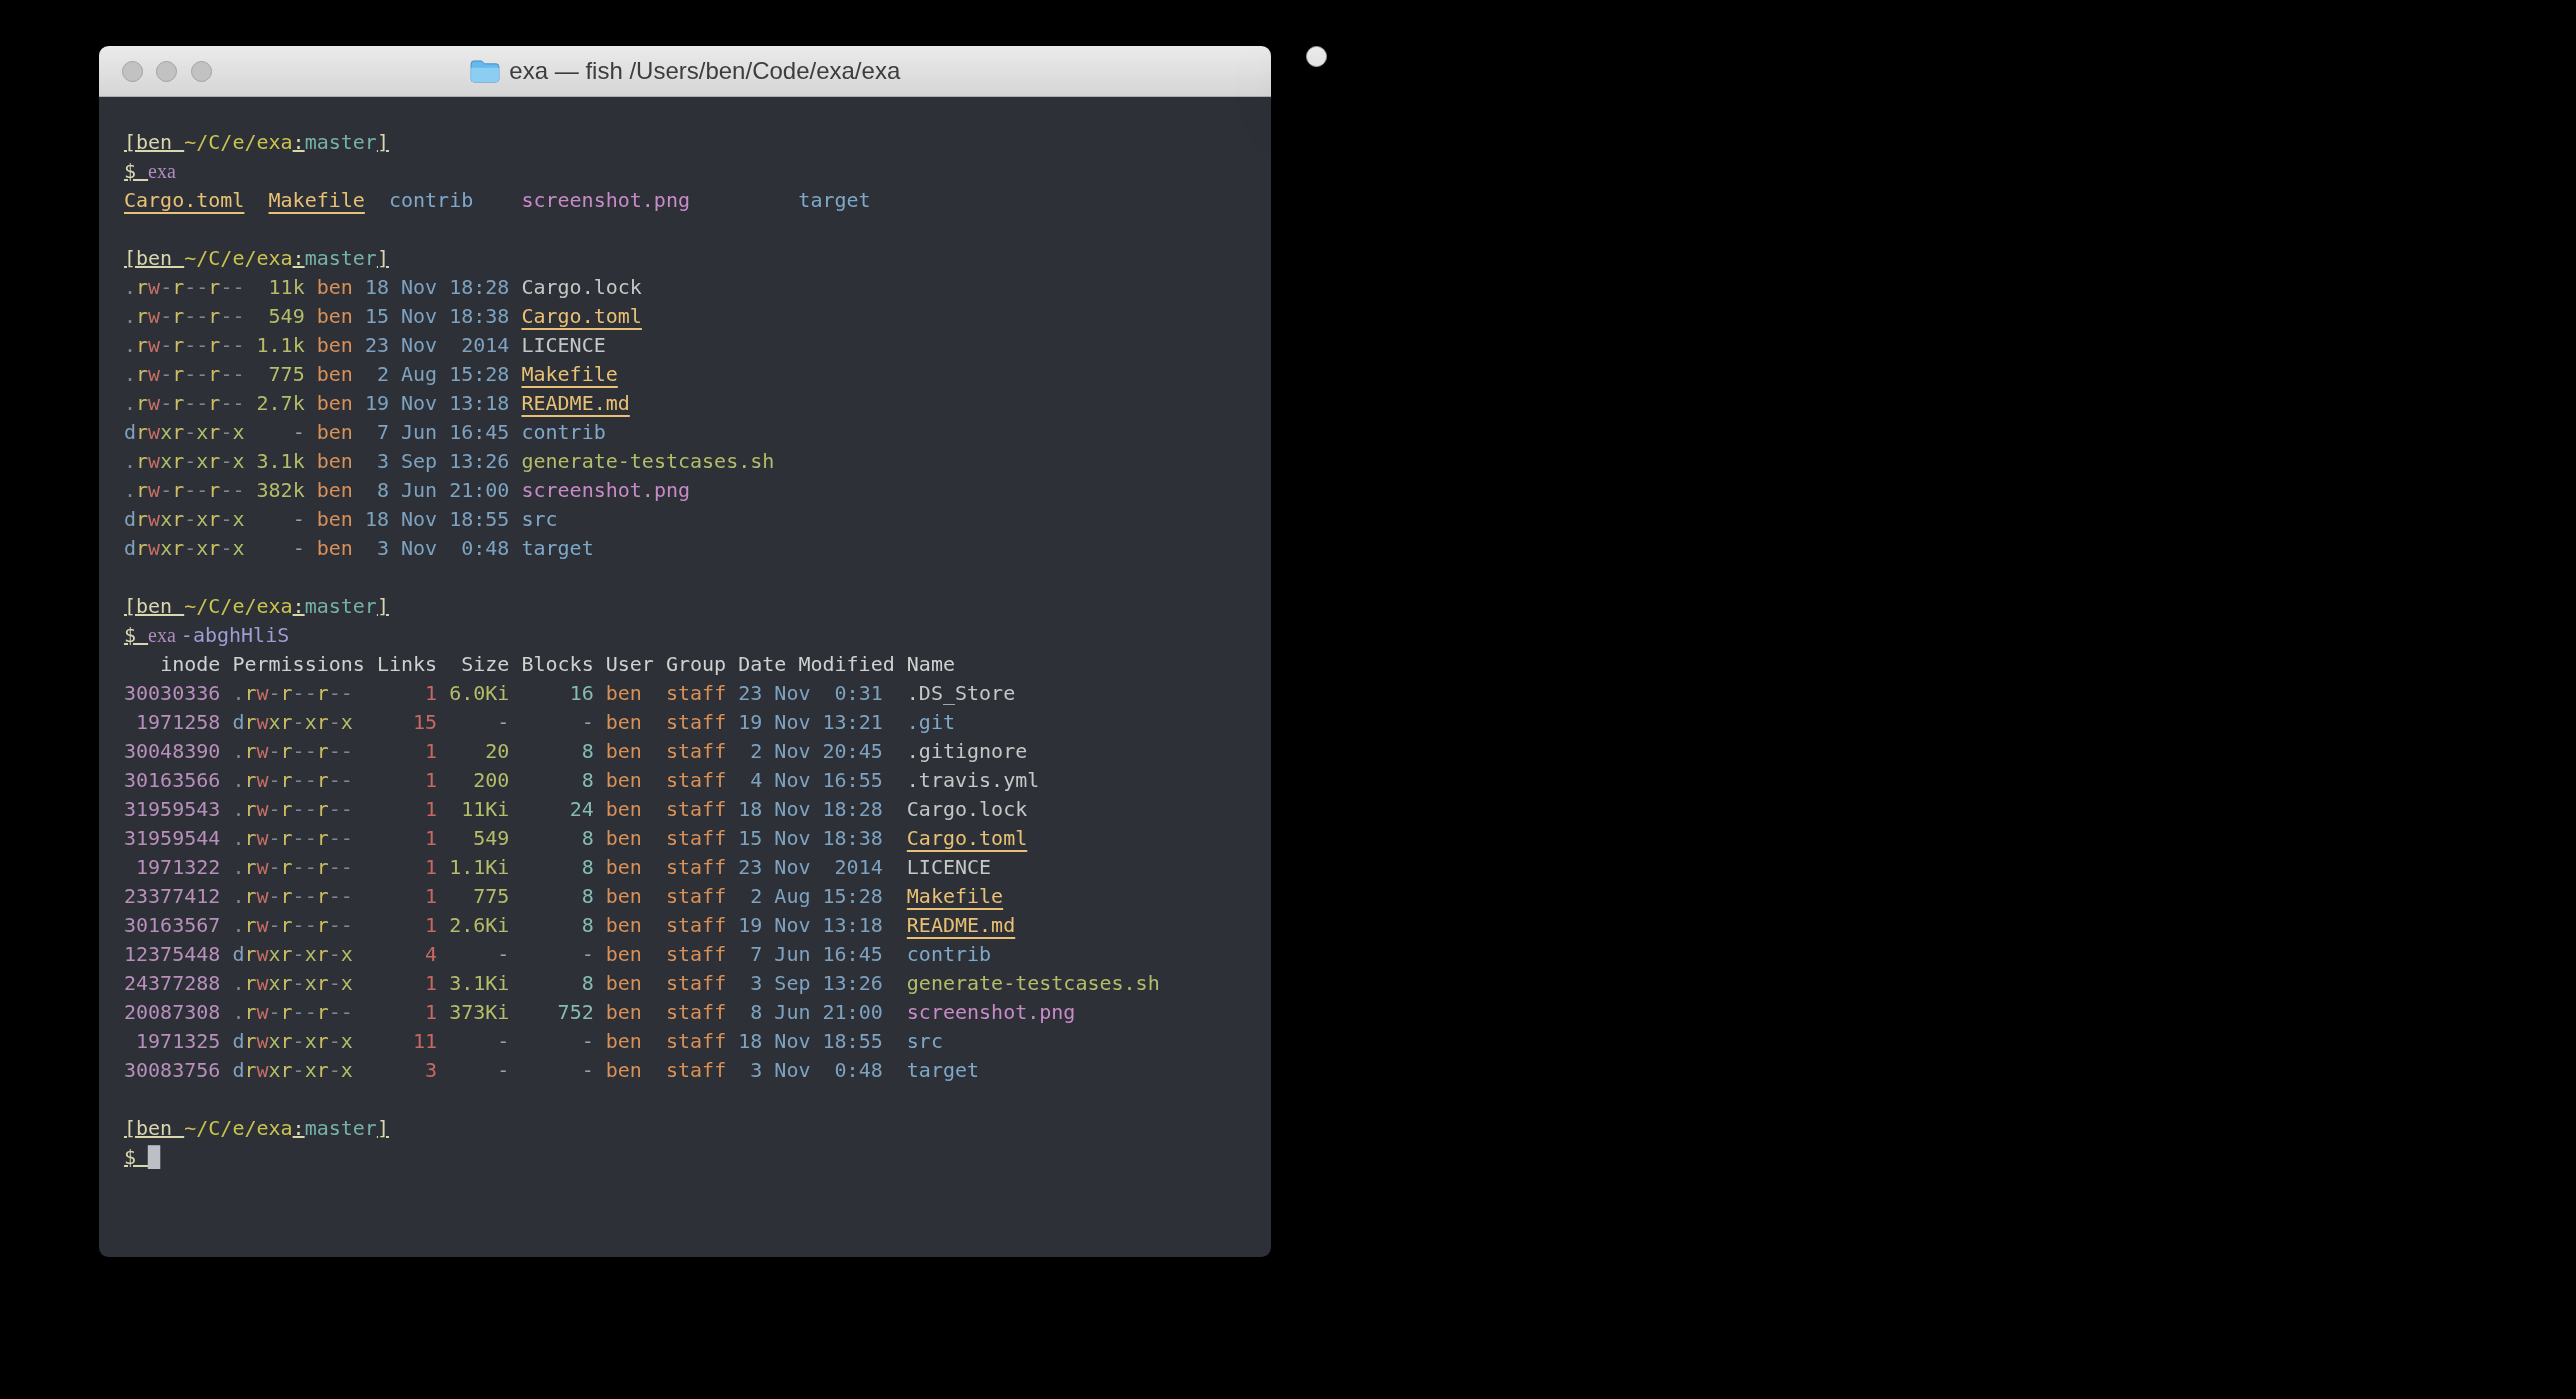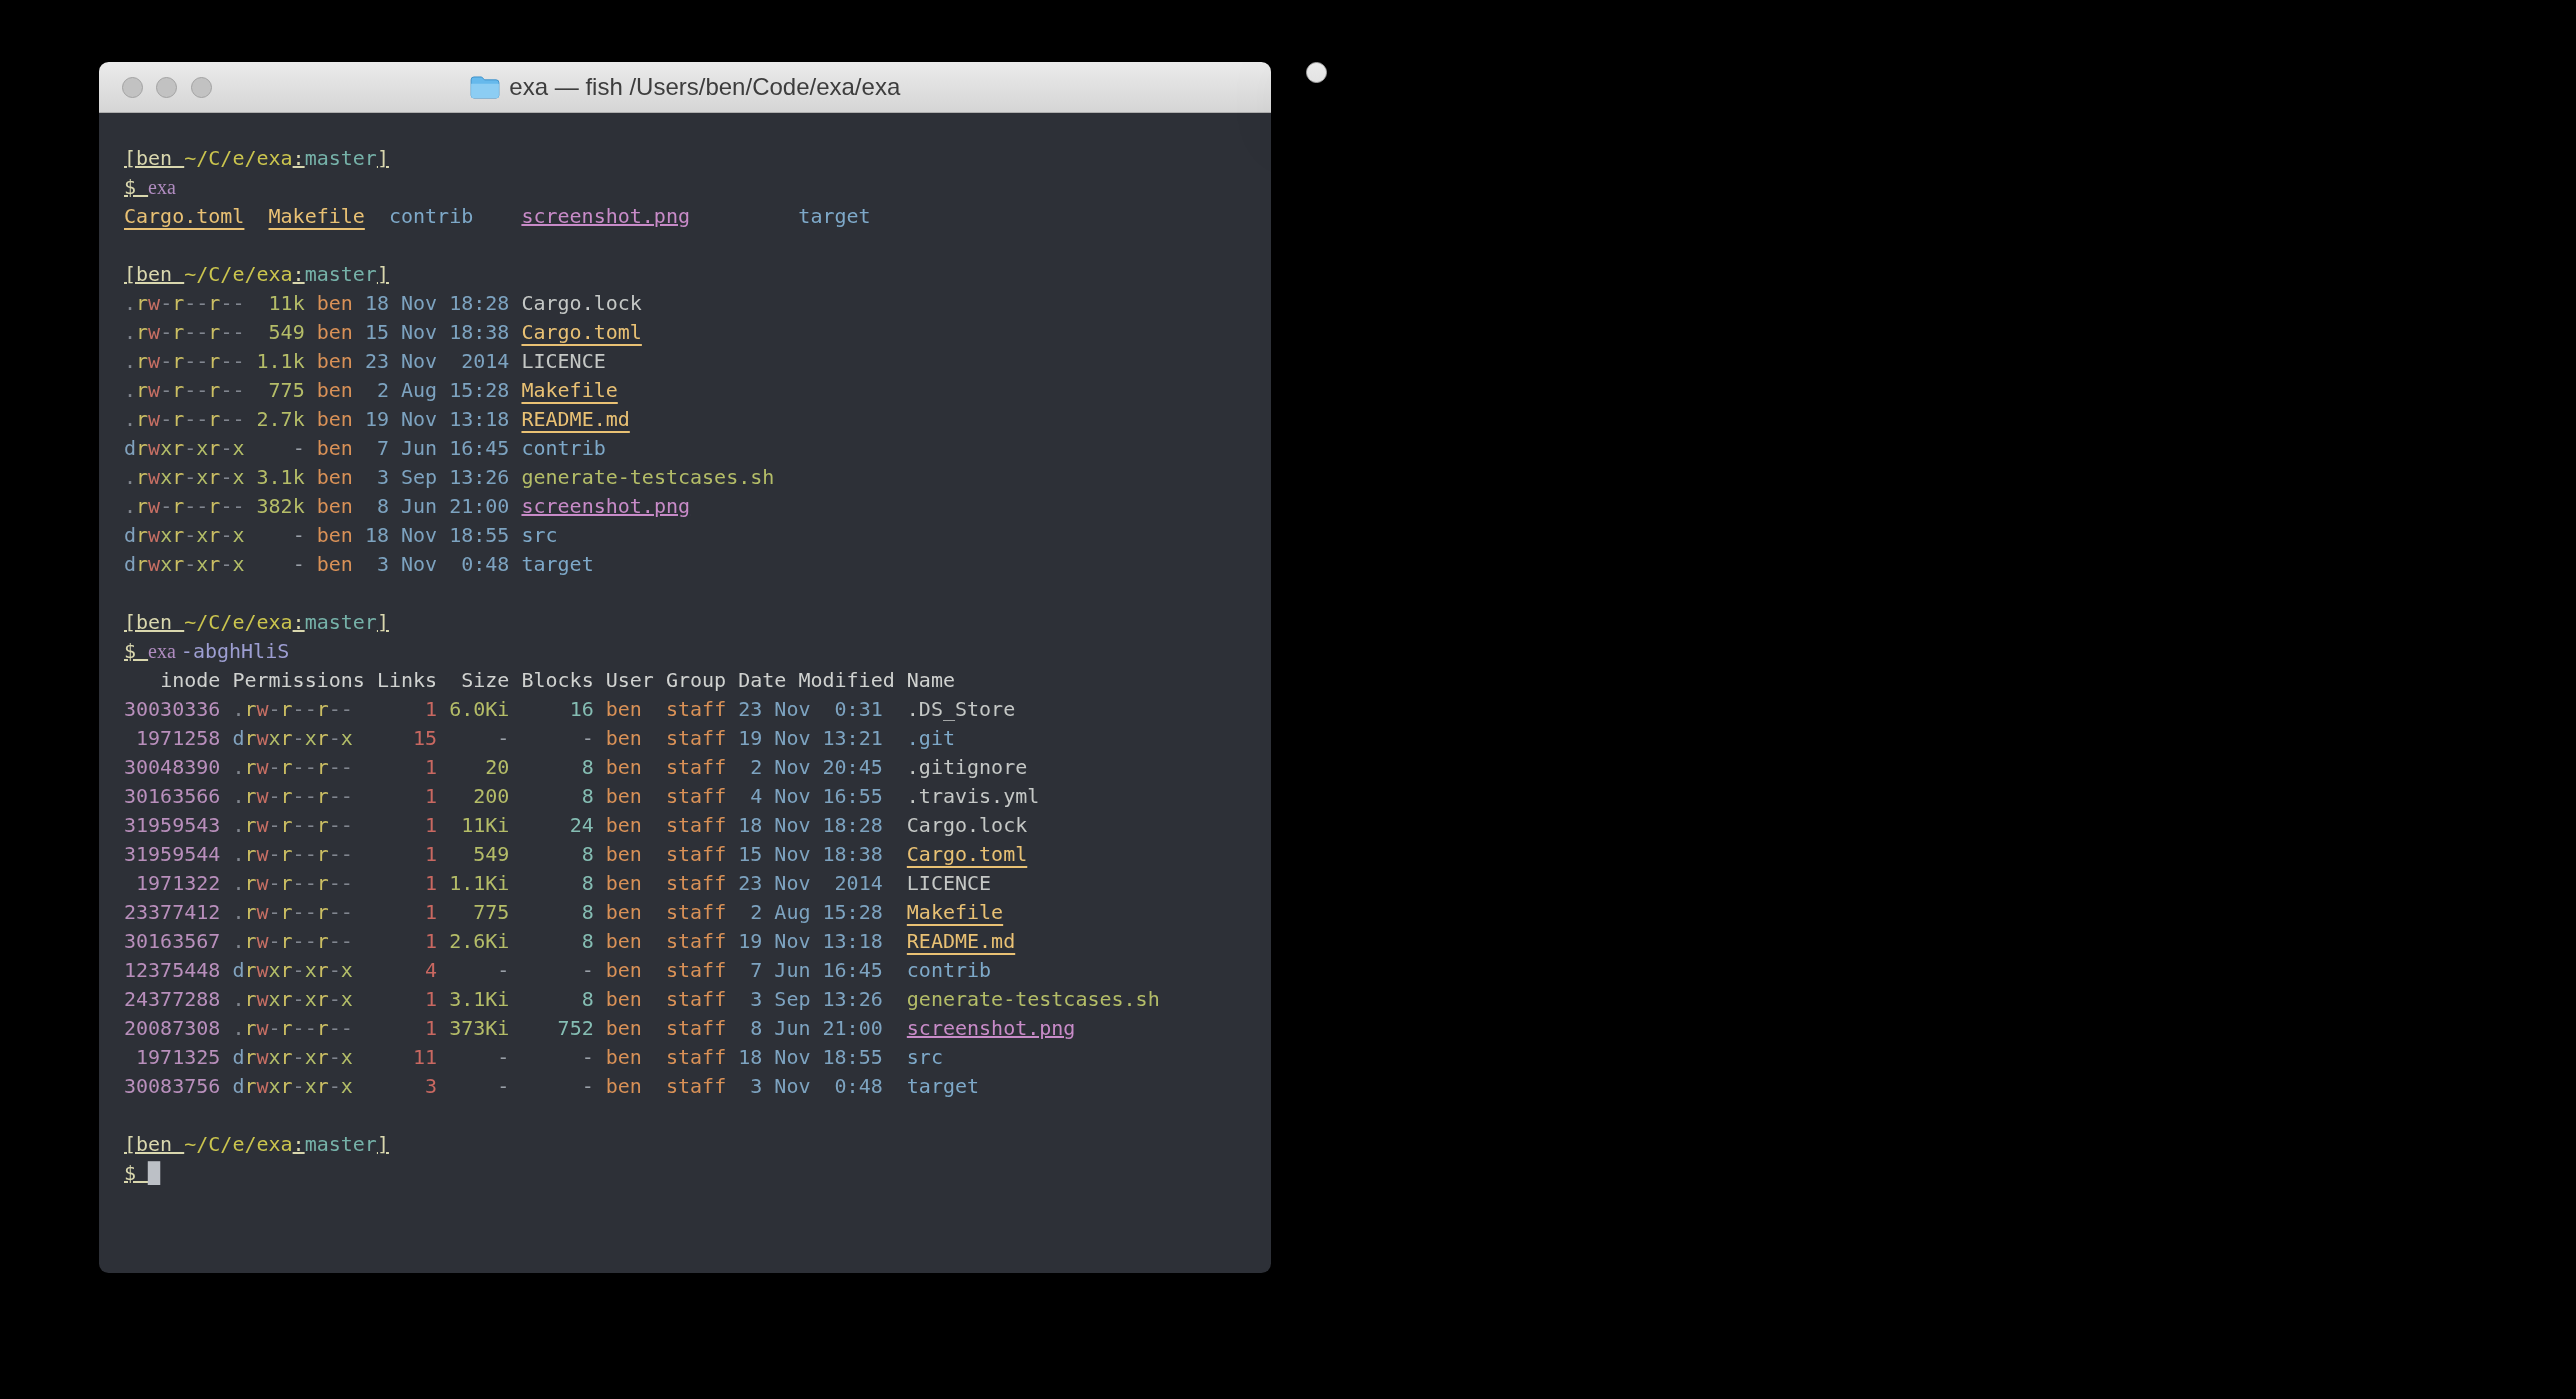--- a/index.html
+++ b/index.html
@@ -3,21 +3,20 @@
 <meta charset="utf-8">
 <style>
   html,body{margin:0;padding:0;}
   body{
     width:2576px;height:1400px;background:#000;position:relative;overflow:hidden;
     font-family:"DejaVu Sans Mono",monospace;
   }
   .win{
     position:absolute;width:1172px;height:1211px;border-radius:9.6px;overflow:hidden;
     box-shadow:0 29px 67px rgba(0,0,0,.65),0 0 1px rgba(0,0,0,.8);
-    margin-top:16px;
   }
   .titlebar{
     height:50px;background:linear-gradient(#ebebeb,#d5d5d5);
     border-bottom:1px solid #aeaeae;position:relative;
     display:flex;align-items:center;justify-content:center;
   }
   .lights{position:absolute;left:23px;top:0;height:100%;display:flex;align-items:center;gap:13.4px;}
   .light{width:21px;height:21px;border-radius:50%;background:#c2c2c2;border:1px solid #a2a2a2;box-sizing:border-box;}
   .titletext{
     font-family:"Liberation Sans",sans-serif;font-size:24px;color:#3d3d3d;font-weight:500;
@@ -41,21 +40,21 @@
   .dark .s-pr{color:#ccbf63;}
   .dark .s-pw{color:#c76f64;}
   .dark .s-px{color:#b3bd68;}
   .dark .s-pd{color:#81a2be;}
   .dark .s-pdim{color:#81868f;}
   .dark .s-sz{color:#b5bd68;}
   .dark .s-usr{color:#d99157;}
   .dark .s-dt{color:#7da3c0;}
   .dark .s-dir{color:#7ea9c9;}
   .dark .s-exe{color:#b4bd68;}
-  .dark .s-img{color:#c88bc8;text-decoration:underline;}
+  .dark .s-img{color:#c88bc8;}
   .dark .s-bld{color:#e9c174;text-decoration:underline;text-decoration-thickness:1.9px;text-underline-offset:4.8px;}
   .dark .s-ino{color:#b98fbc;}
   .dark .s-lnk{color:#c96861;}
   .dark .s-blk{color:#85bdb3;}
   .dark .s-dim{color:#9aa0a8;}
   .dark .s-hdr{color:#d0d2d0;text-decoration-thickness:1.9px;text-underline-offset:4.8px;}
   .dark .s-hsp{color:#d0d2d0;}
   .dark .s-cur{color:#bcc0c6;}
 </style>
 </head>

